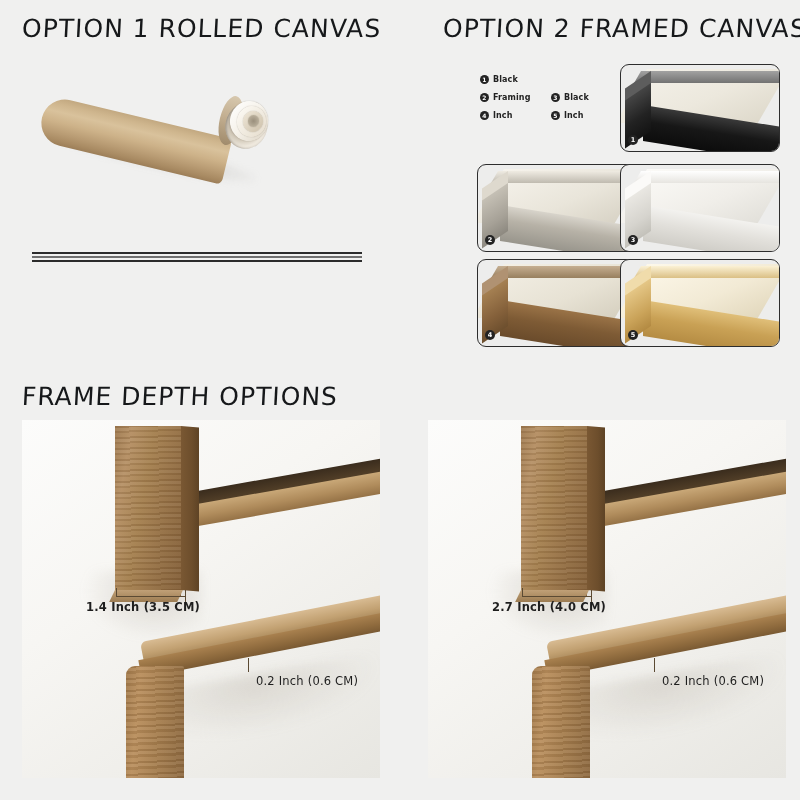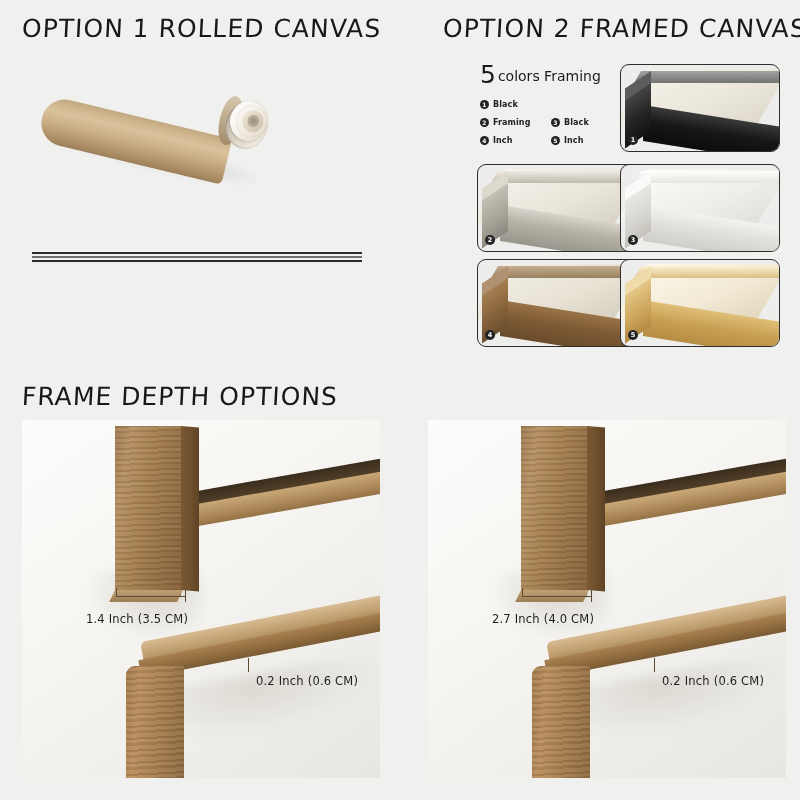--- a/index.html
+++ b/index.html
@@ -377,21 +377,21 @@
   }
 
   
   .dim-label {
     position: absolute;
     font-size: 11.5px;
     color: #1e1e1e;
     white-space: nowrap;
     letter-spacing: .2px;
   }
-  .dim-depth  { left: 64px;  top: 192px; }
+  .dim-depth  { left: 64px;  top: 180px; font-weight: bold; }
   .dim-thick  { left: 234px; top: 254px; }
 
   .dim-tick {
     position: absolute;
     background: #5b4a33;
   }
   .tick-h { height: 1px; }
   .tick-v { width: 1px; }
   .dim-depth-line  { left: 94px; top: 176px; width: 70px; }
   .dim-depth-l     { left: 94px; top: 168px; height: 9px; }
@@ -423,23 +423,20 @@
   <div class="rule-pair">
     <div class="r-thin"></div>
       <div class="r-gap"></div>
       <div class="r-thick"></div>
   </div>
 </div>
 
 <div class="section-heading" id="heading-option2">OPTION 2 FRAMED CANVAS</div>
 
 <div id="framing-legend">
-  <div id="framing-legend-title">
-    <span class="big-five">5</span><span>colors Framing</span>
-  </div>
 
   <div id="framing-legend-rows">
     <div class="legend-entry">
       <span class="badge">1</span>
       <span>Black</span>
     </div>
     <div></div>
 
     <div class="legend-entry">
       <span class="badge">2</span>

